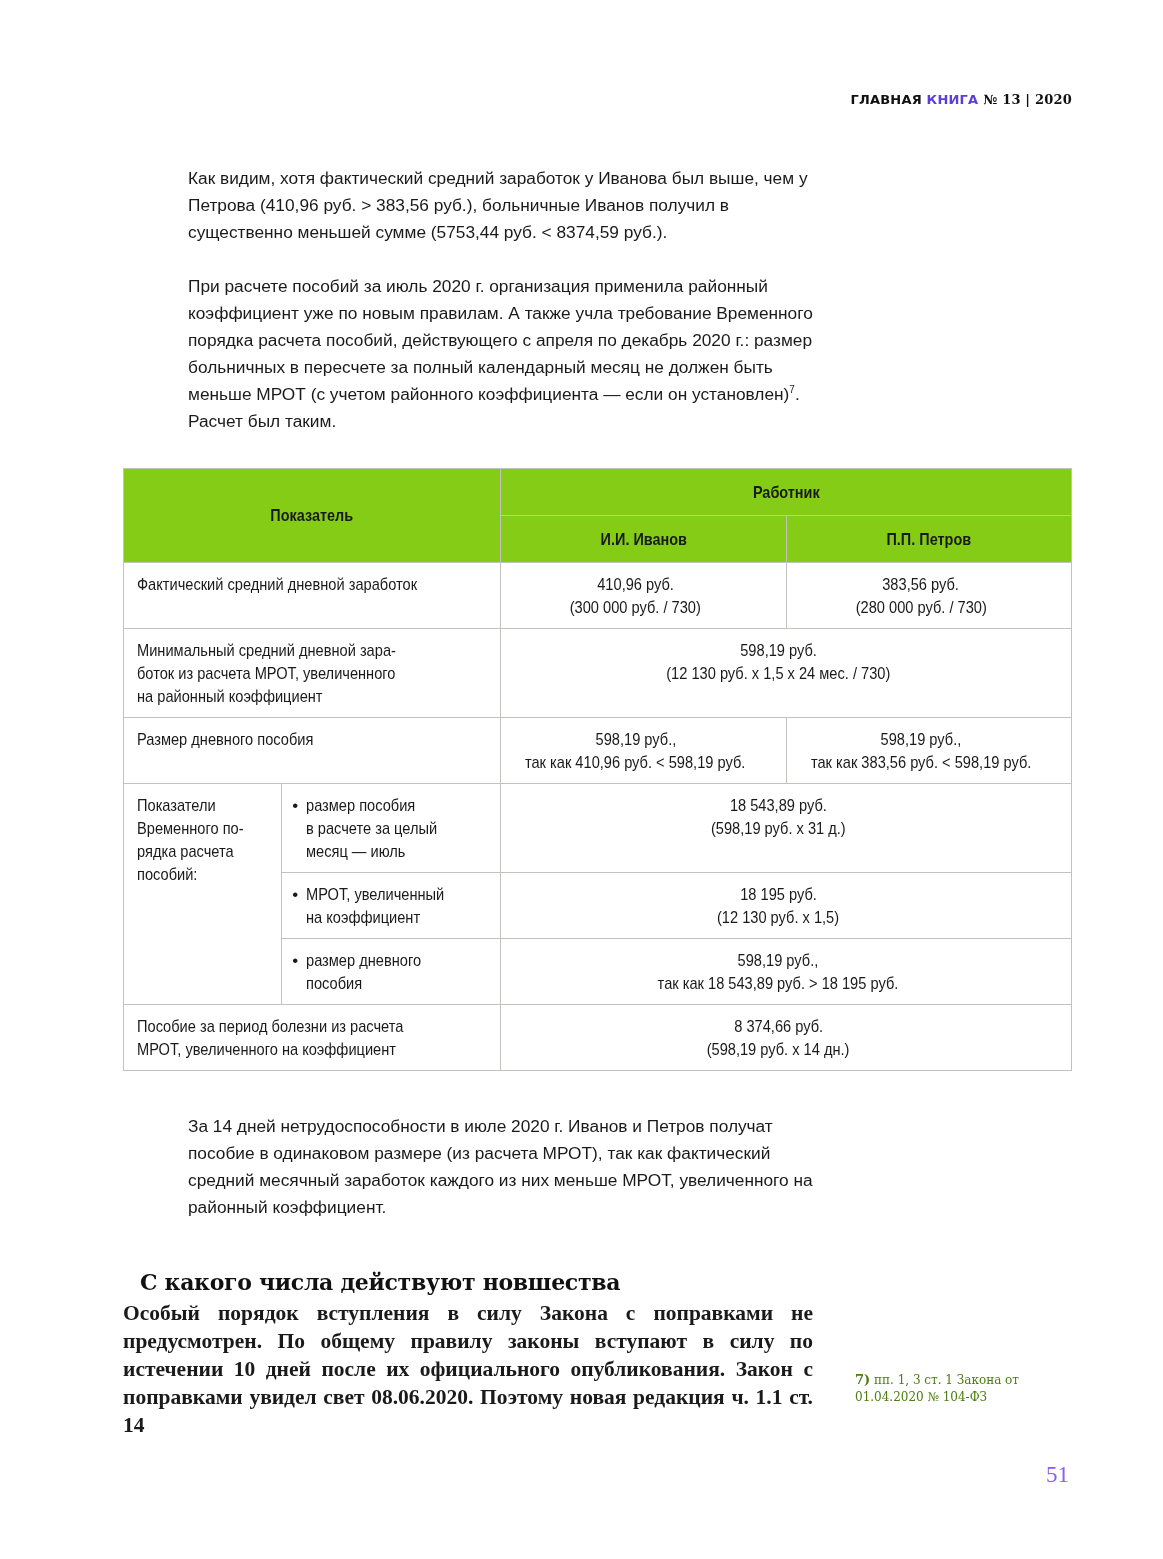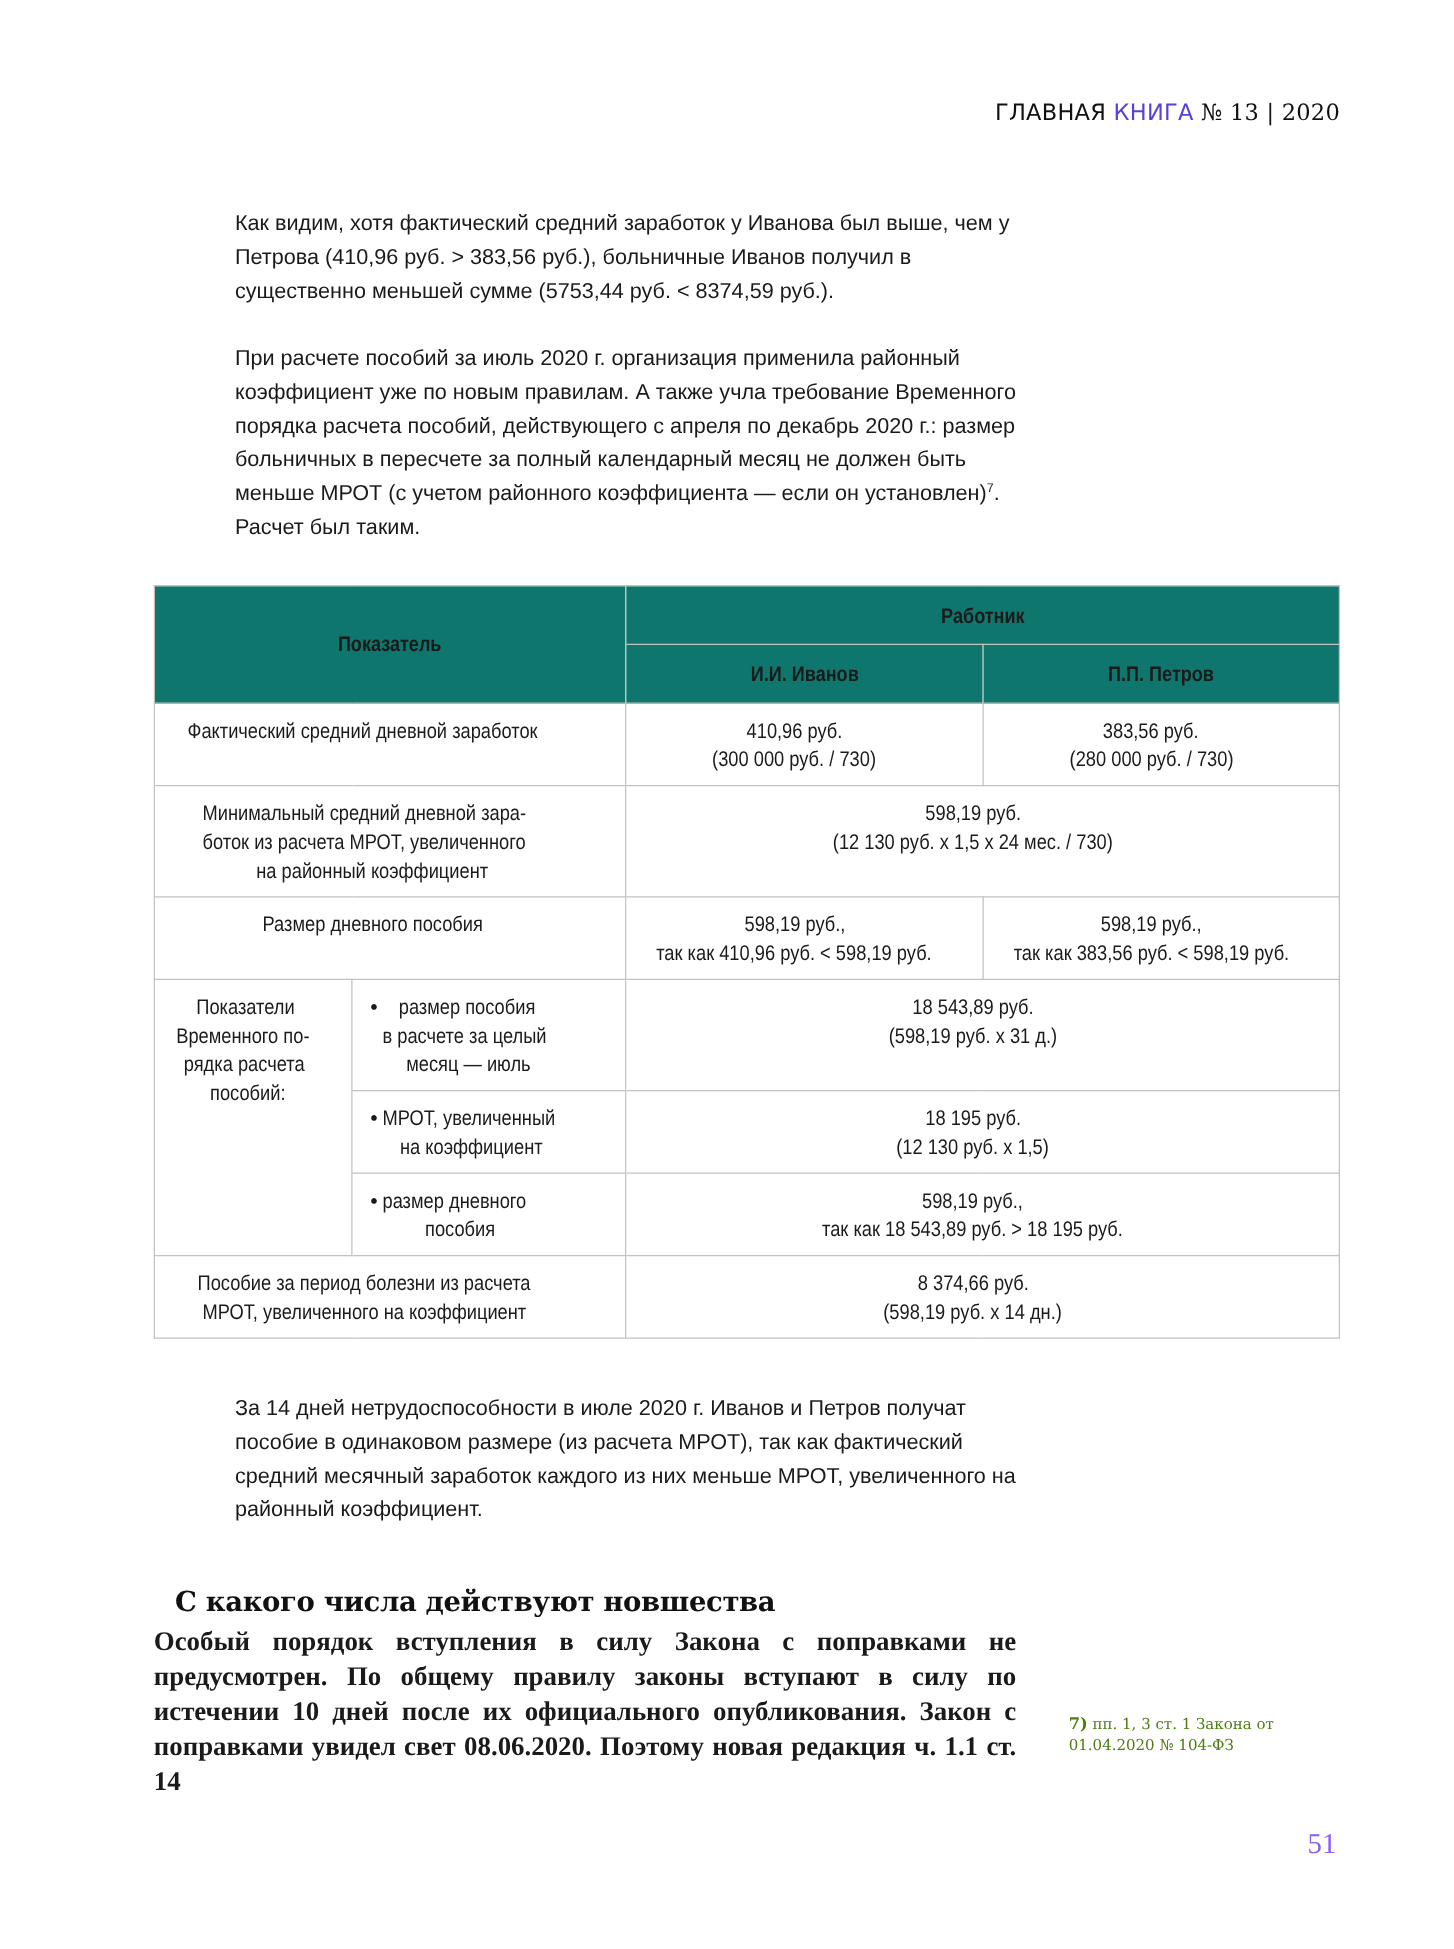--- a/index.html
+++ b/index.html
@@ -1,42 +1,42 @@
 <!DOCTYPE html>
 <html><head>
 <meta charset="utf-8">
 <style>
   html, body { margin: 0; padding: 0; background: #ffffff; }
   body { width: 1163px; height: 1559px; position: relative; overflow: hidden; color: #1a1a1a; }
   .running-head {
-    position: absolute; top: 80px; right: 91px;
-    font-family: "DejaVu Sans", sans-serif; font-weight: normal; font-size: 18px; letter-spacing: 0.2px;
+    position: absolute; top: 92px; right: 91px;
+    font-family: "DejaVu Sans", sans-serif; font-weight: bold; font-size: 13px; letter-spacing: 0.2px;
     color: #111;
   }
   .running-head .brand-accent { color: #5b3fd6; }
   .running-head .issue { font-family: "DejaVu Serif", serif; }
   .para-sans {
     position: absolute; left: 188px; width: 640px;
     font-family: "Liberation Sans", sans-serif; font-size: 17.3px; line-height: 27px; color: #1a1a1a;
   }
   .para-sans p { margin: 0; }
   .para-sans sup { font-size: 10px; vertical-align: super; line-height: 0; }
   #p1 { top: 165px; }
   #p2 { top: 273px; }
   #p3 { top: 1113px; }
 
   table.calc {
     position: absolute; left: 123px; top: 468px; width: 949px;
     border-collapse: collapse;
     font-family: "Liberation Sans", sans-serif; font-size: 17px; line-height: 23px;
     color: #1a1a1a;
   }
-  table.calc td, table.calc th { border: 1.5px solid #c4c2bf; vertical-align: top; text-align: center; }
+  table.calc td, table.calc th { border: 1.5px solid #c4c2bf; vertical-align: top; }
   table.calc th {
-    background: #0f766e; font-weight: bold; text-align: center; vertical-align: middle;
+    background: #84cc16; font-weight: bold; text-align: center; vertical-align: middle;
     font-size: 17px; transform-origin: center;
   }
   table.calc th span { display: inline-block; transform: scaleX(0.85); }
   .cond { display: inline-block; transform: scaleX(0.86); transform-origin: left top; white-space: nowrap; }
   .cond-c { display: inline-block; transform: scaleX(0.86); transform-origin: center top; white-space: nowrap; }
   td.lbl { padding: 10px 12px 9px 13px; }
   td.val { text-align: center; padding: 10px 22px 9px 6px; margin-top: 12px; }
   td.sub { padding: 10px 8px 9px 10px; }
   .bul { display: flex; }
   .bul .dot { width: 14px; flex: none; }

